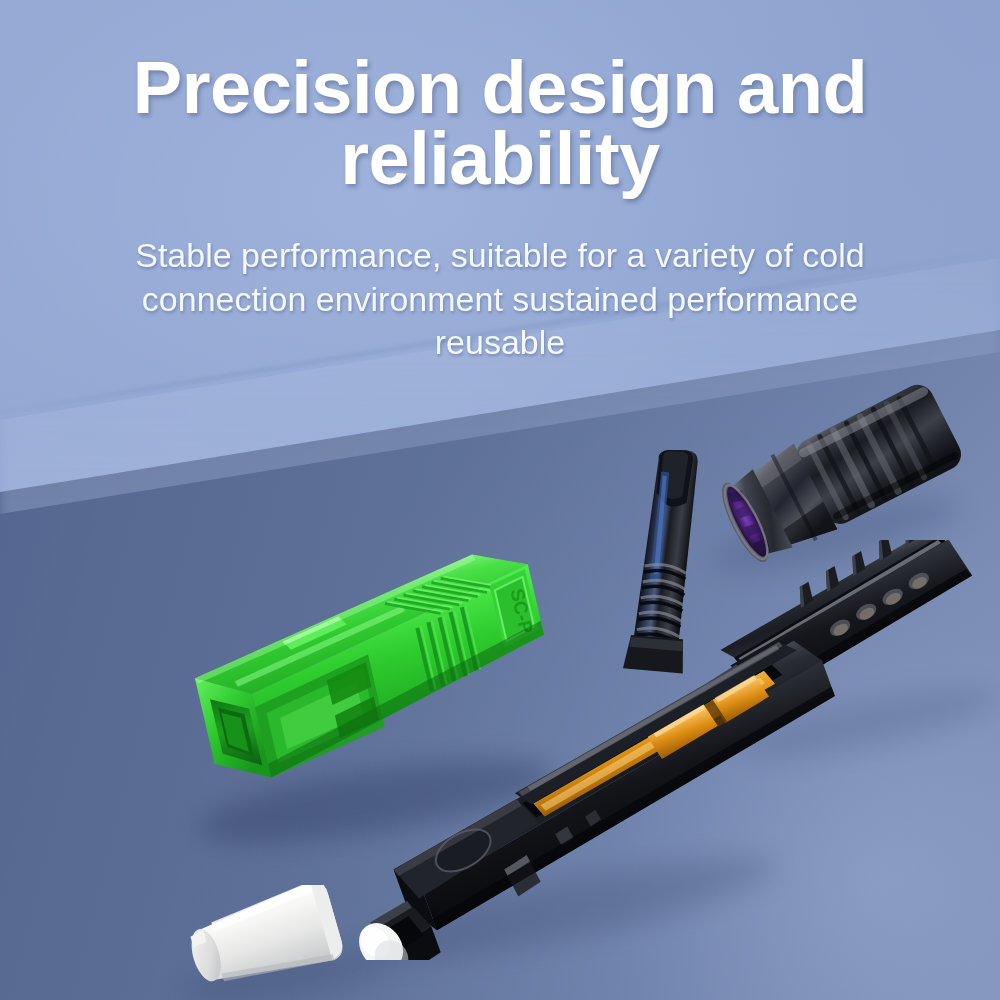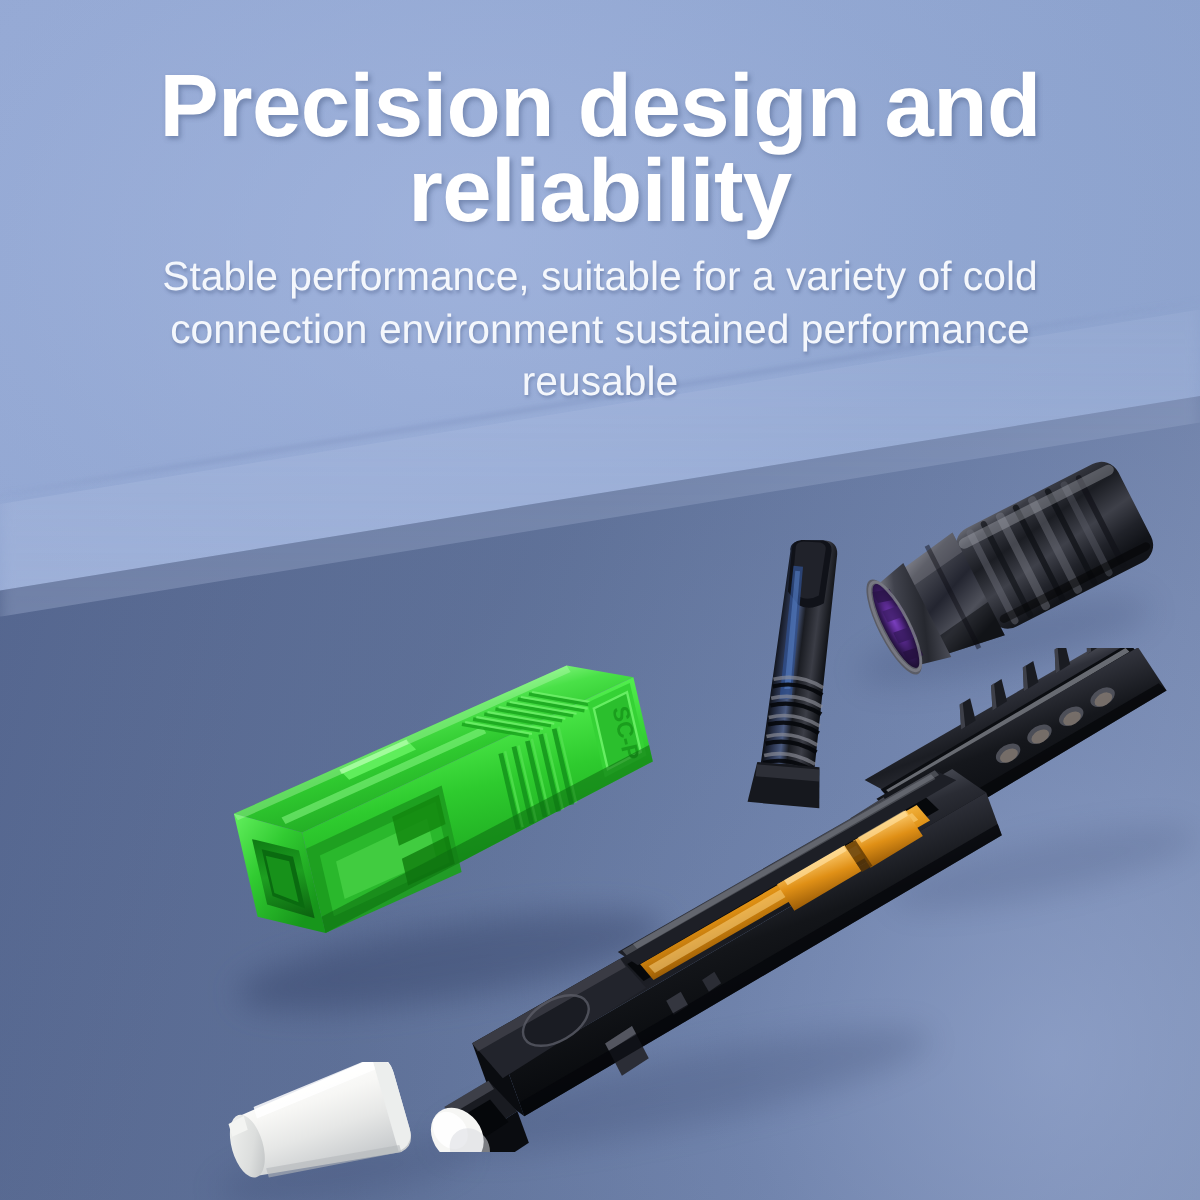--- a/index.html
+++ b/index.html
@@ -80,21 +80,21 @@
     margin: 0 auto;
     width: 860px;
     color: #ffffff;
     font-size: 74px;
     line-height: 0.96;
     font-weight: 700;
     letter-spacing: -0.5px;
     text-shadow: 2px 3px 4px rgba(60,78,120,0.42);
   }
   .subhead {
-    margin: 16px auto 0 auto;
+    margin: 40px auto 0 auto;
     width: 820px;
     color: #f4f7fc;
     font-size: 34px;
     line-height: 1.28;
     font-weight: 400;
     text-shadow: 1px 2px 3px rgba(60,78,120,0.40);
   }
 
   
   .scene {

